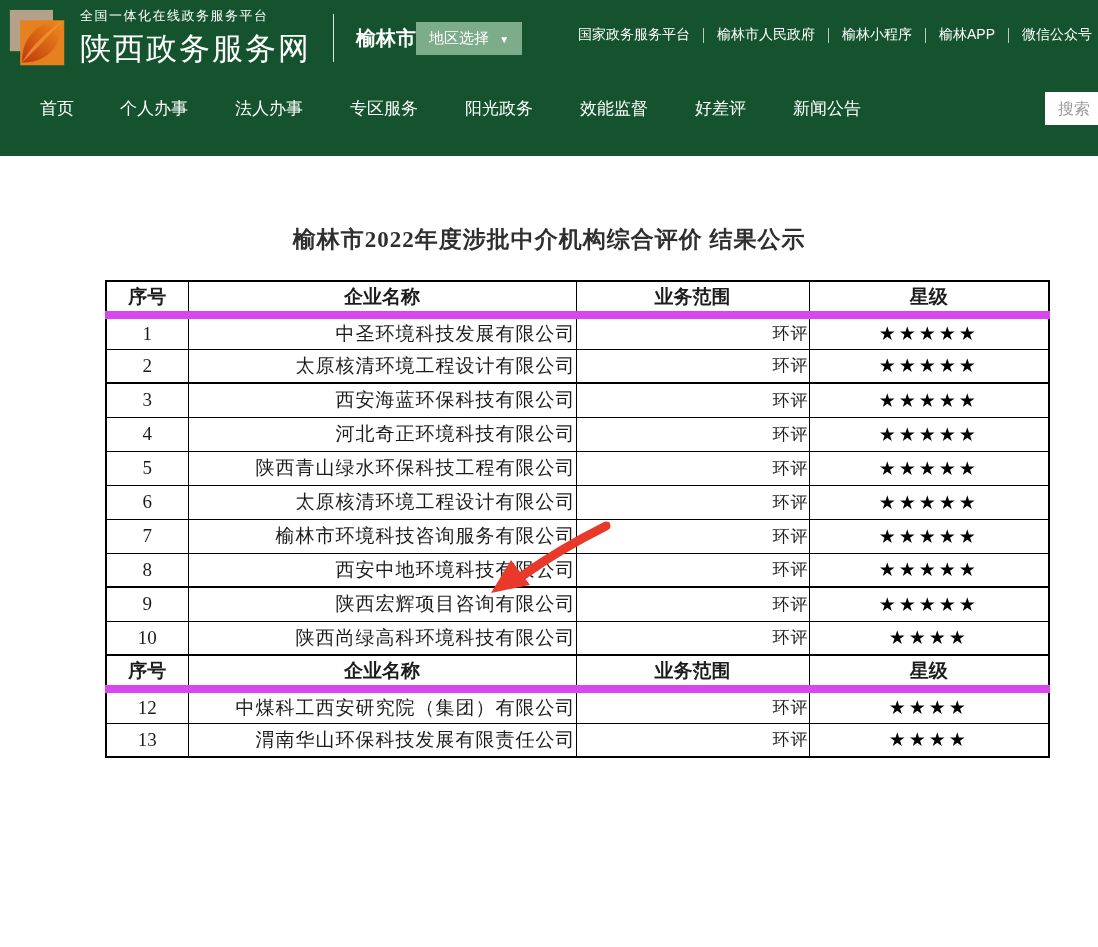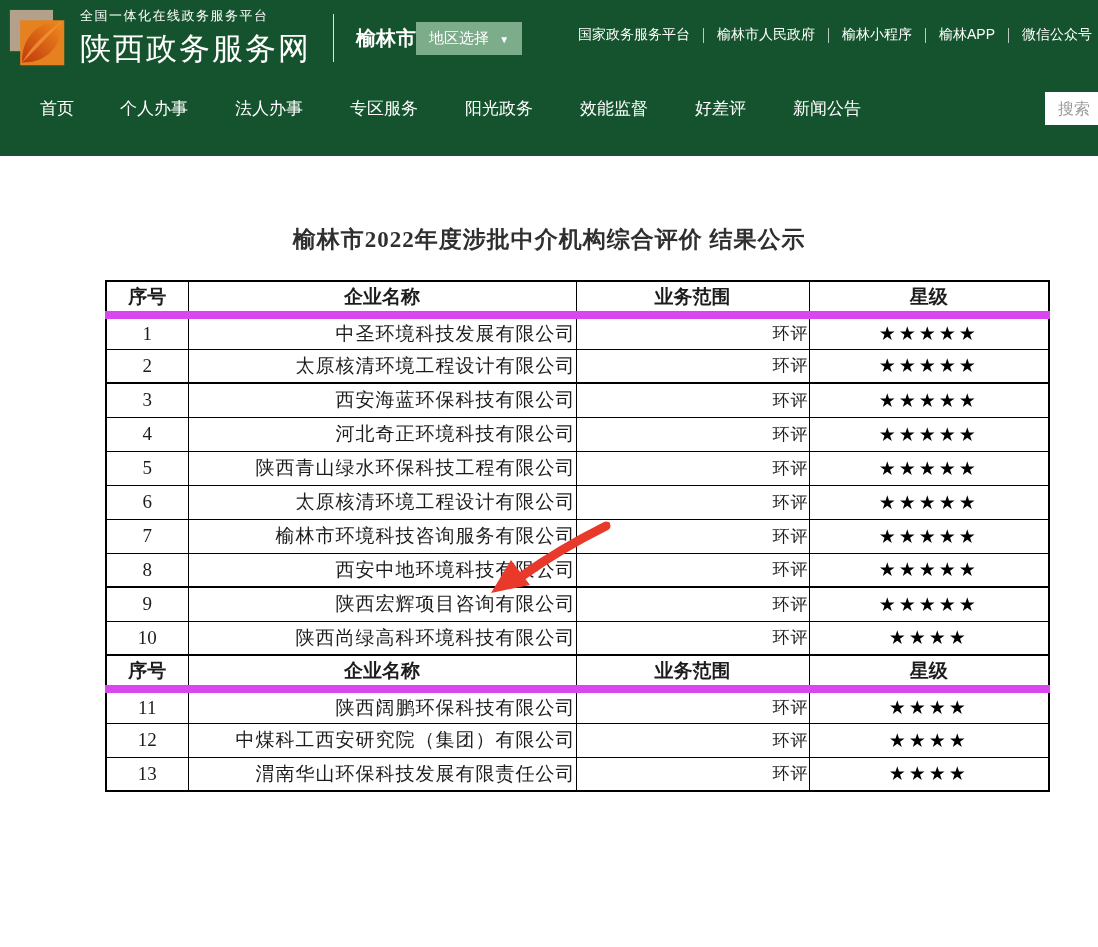--- a/index.html
+++ b/index.html
@@ -216,26 +216,20 @@
       <td class="scope">环评</td>
       <td class="stars">★★★★</td>
     </tr>
     <tr class="head-row thick-top">
       <th>序号</th>
       <th>企业名称</th>
       <th>业务范围</th>
       <th>星级</th>
     </tr>
     <tr>
-      <td class="no">11</td>
-      <td class="name">陕西阔鹏环保科技有限公司</td>
-      <td class="scope">环评</td>
-      <td class="stars">★★★★</td>
-    </tr>
-    <tr>
       <td class="no">12</td>
       <td class="name">中煤科工西安研究院（集团）有限公司</td>
       <td class="scope">环评</td>
       <td class="stars">★★★★</td>
     </tr>
     <tr>
       <td class="no">13</td>
       <td class="name">渭南华山环保科技发展有限责任公司</td>
       <td class="scope">环评</td>
       <td class="stars">★★★★</td>

